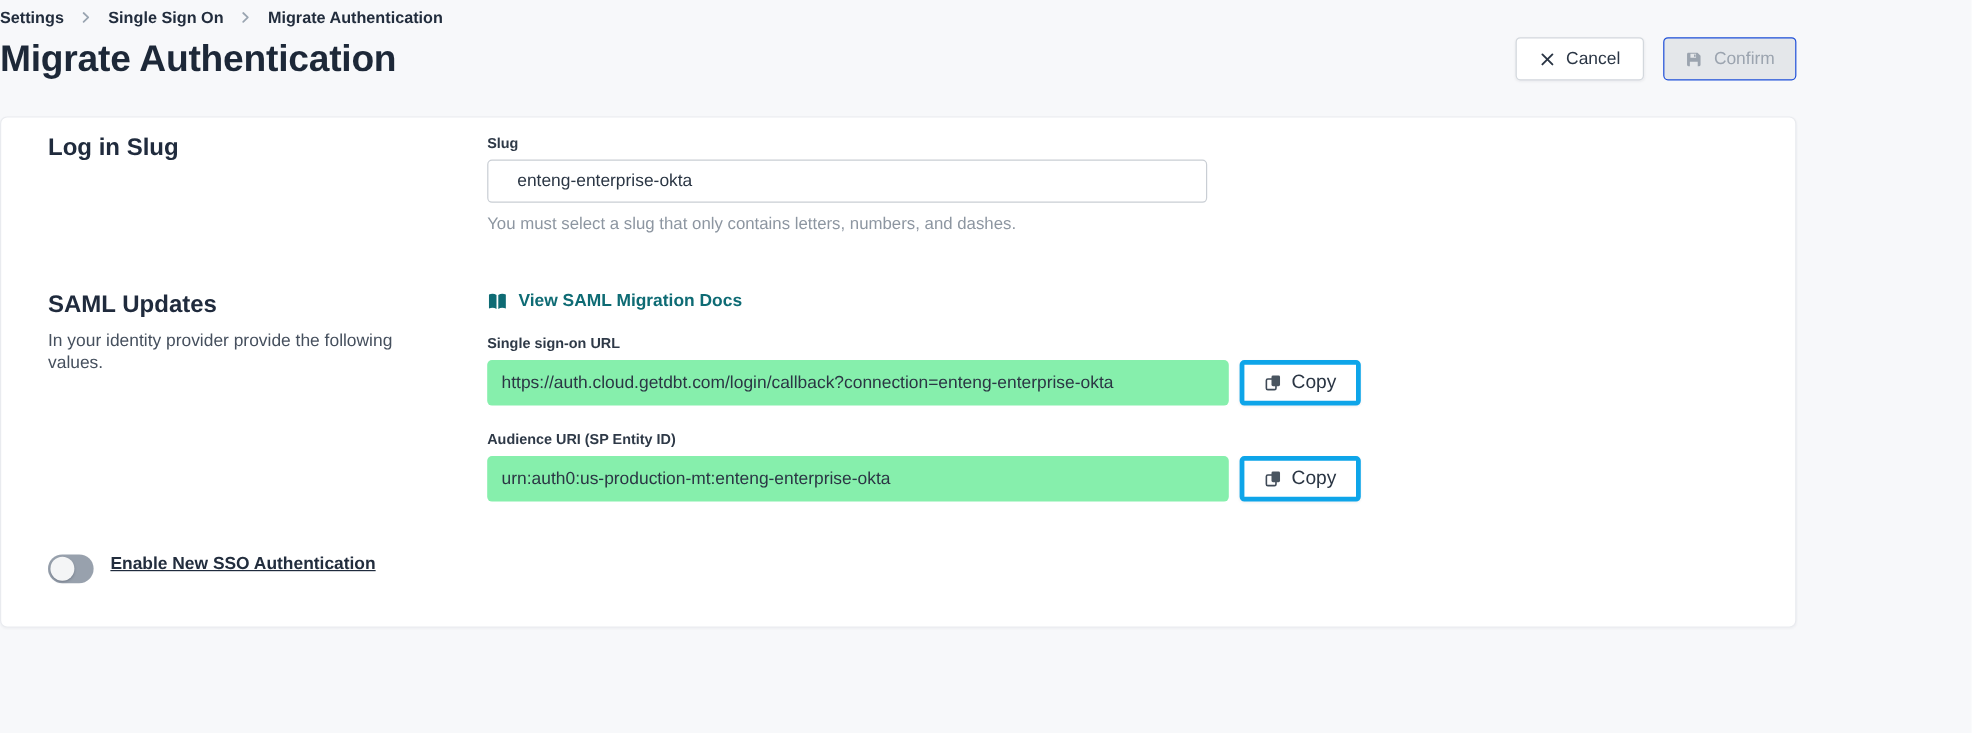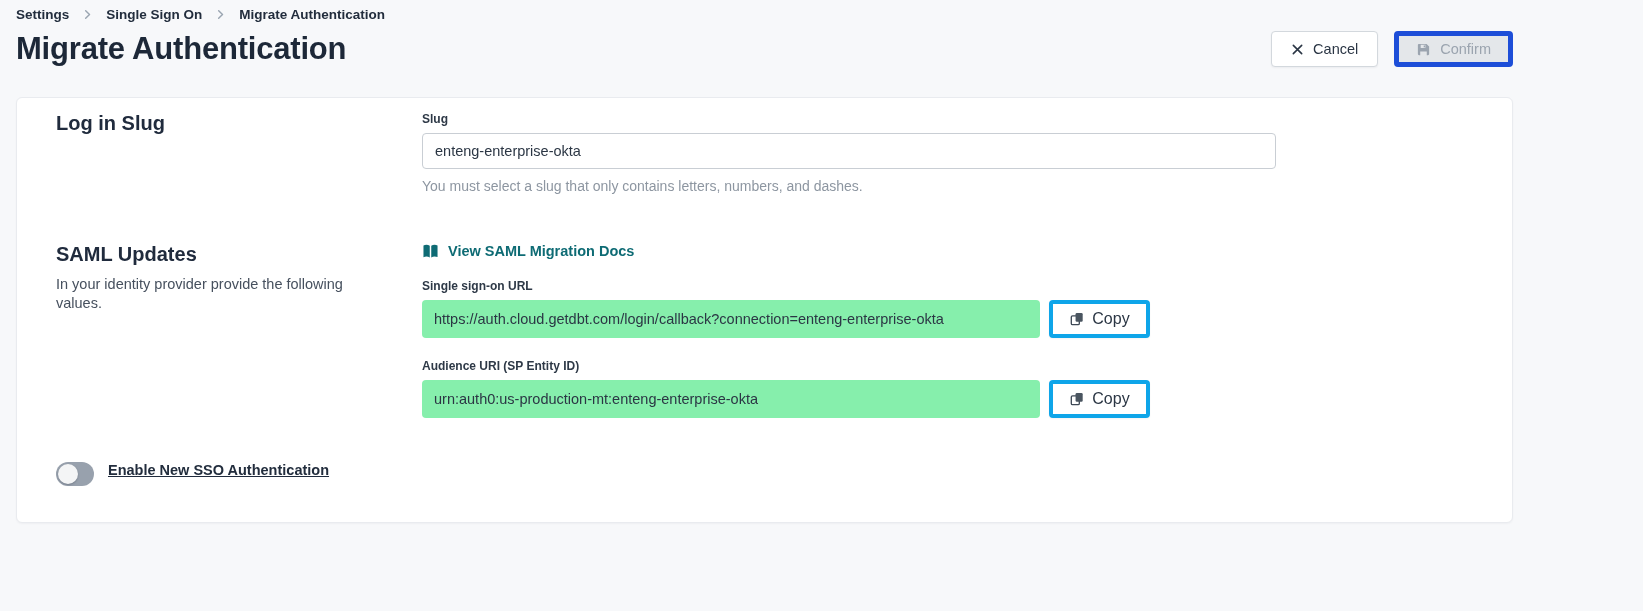--- a/index.html
+++ b/index.html
@@ -3,47 +3,47 @@
 <meta charset="utf-8">
 <style>
   * { margin:0; padding:0; box-sizing:border-box; }
   html,body { width:1643px; height:611px; }
   body {
     background:#f7f8fa;
     font-family:"Liberation Sans","DejaVu Sans",sans-serif;
     color:#202b3d;
     overflow:hidden;
   }
-  .content { width:1497px; margin-left:16px; }
+  .content { width:1497px; margin-left:0; }
 
   
   .breadcrumb { display:flex; align-items:center; gap:13px; padding-top:7px; }
   .crumb { font-size:13.5px; font-weight:700; color:#222d3d; text-decoration:none; cursor:pointer; }
   .crumb-sep { display:flex; align-items:center; }
 
   
   .title-row { display:flex; justify-content:space-between; align-items:center; margin-top:9px; }
   .page-title { font-size:31px; font-weight:700; color:#1d2838; letter-spacing:-0.2px; }
   .actions { display:flex; gap:16px;padding-left:32px; }
   .btn { height:36px; border-radius:4px; display:inline-flex; align-items:center; justify-content:center;
          gap:9px; font-size:14.5px; font-family:inherit; cursor:pointer; }
   .btn-cancel { background:#ffffff; border:1px solid #d3d8dd; color:#2a3544; padding:0 19px; font-weight:400;
                 box-shadow:0 1px 2px rgba(16,24,40,.05); }
-  .btn-confirm { background:#e4e7ea; border:5px solid #1d4ed8; color:#9ba4af; padding:0 17px; cursor:default; }
+  .btn-confirm { background:#e4e7ea; border:1px solid #1d4ed8; color:#9ba4af; padding:0 17px; cursor:default; }
 
   
   .card { margin-top:30px; background:#ffffff; border:1px solid #e9ebef; border-radius:6px;
           padding:14px 0 36px; box-shadow:0 1px 2px rgba(16,24,40,.04); }
   .section { display:grid; grid-template-columns:366px 1fr; padding:0 40px 0 39px; }
   .sec-heading { font-size:20px; font-weight:700; color:#202b3d; }
   .sec-desc { font-size:14.5px; line-height:19px; color:#46505e; margin-top:9px; max-width:330px; }
 
   
   .field-label { font-size:12px; font-weight:700; color:#2e3947; margin-bottom:7px; }
-  .text-input { width:854px; height:36px; border:1px solid #c9ced4; border-radius:4px; padding:0 12px;
+  .text-input { width:600px; height:36px; border:1px solid #c9ced4; border-radius:4px; padding:0 24px;
                 font-size:14.5px; color:#2b3644; font-family:inherit; background:#fff; outline:none; }
   .helper { font-size:14px; color:#8d96a1; margin-top:9px; }
 
   .docs-link { display:inline-flex; align-items:center; gap:9px; color:#0e6b74; font-size:14.5px;
                font-weight:700; text-decoration:none; cursor:pointer; margin-bottom:20px; }
 
   .field-row { display:flex; gap:9px; margin-top:6px; }
   .ro-field { width:618px; height:38px; background:#86efac; border-radius:4px; display:flex;
               align-items:center; padding:0 12px; font-size:14.5px; color:#2b3644; white-space:nowrap; overflow:hidden; }
   .btn-copy { width:101px; height:38px; background:#fff; border:4px solid #0ea5e9; border-radius:4px;

